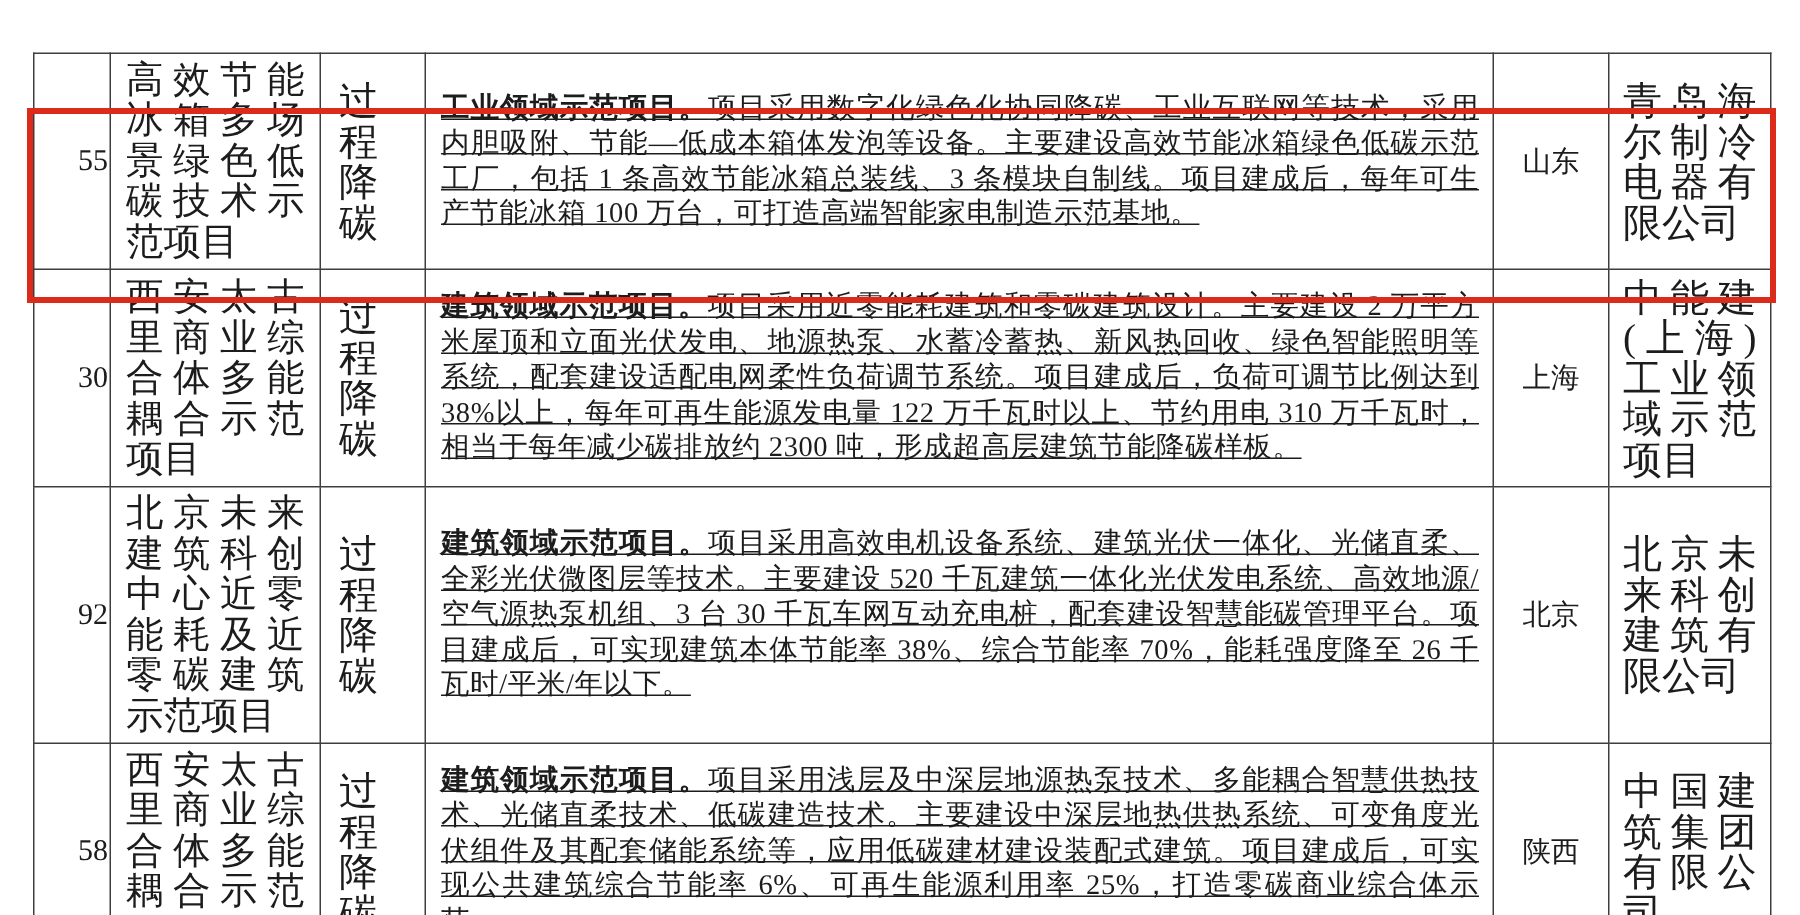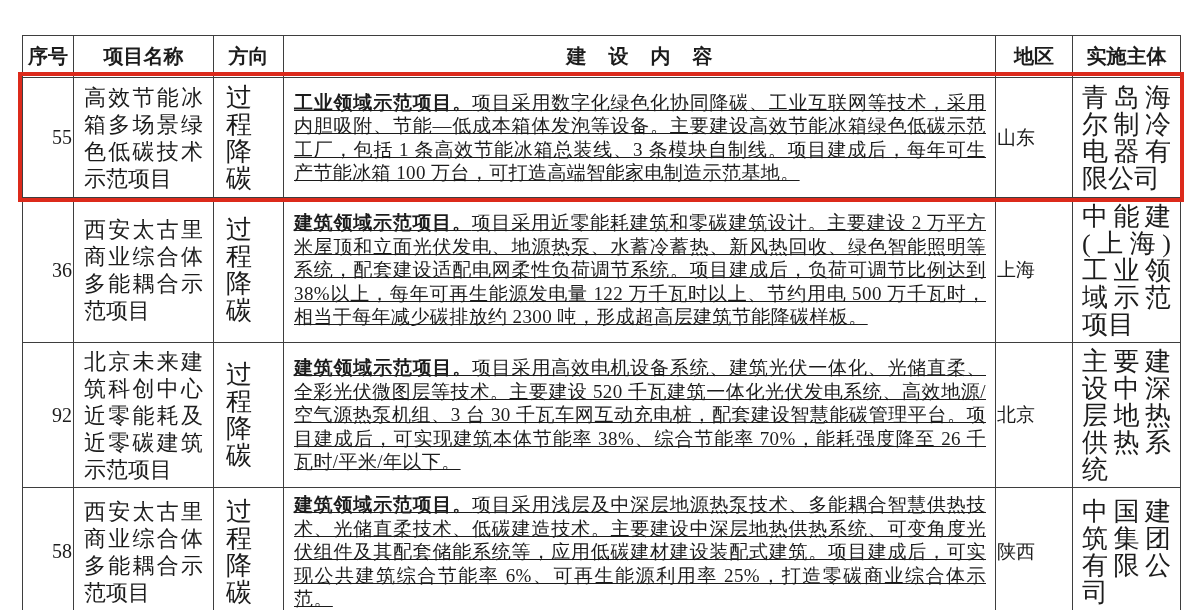--- a/index.html
+++ b/index.html
@@ -38,21 +38,21 @@
   }
   .spread {
     letter-spacing: 1.1em;
     margin-right: -1.1em;
   }
   td.c-no {
     text-align: right;
     font-size: 20px;
   }
   td.c-name {
-    font-size: 22px;
+    font-size: 25px;
     line-height: 27px;
     padding: 4px 10px;
     text-align: justify;
   }
   td.c-dir {
     font-size: 26px;
     line-height: 27px;
     padding: 0 12px;
     text-align: justify;
     text-align-last: justify;
@@ -60,21 +60,21 @@
   td.c-content {
     font-size: 19px;
     line-height: 23.5px;
     padding: 5px 9px 5px 10px;
     text-align: justify;
     letter-spacing: 0.4px;
     text-decoration: underline;
   }
   td.c-content .lead { font-weight: bold; }
   td.c-region {
-    text-align: left;
+    text-align: center;
     font-size: 19px;
   }
   td.c-entity {
     font-size: 26px;
     line-height: 27px;
     padding: 4px 9px;
     text-align: justify;
   }
   .highlight-box {
     position: absolute;
@@ -97,60 +97,52 @@
     <colgroup>
       <col style="width:51px">
       <col style="width:140px">
       <col style="width:70px">
       <col style="width:712px">
       <col style="width:77px">
       <col style="width:108px">
     </colgroup>
 
     <tbody>
-        <tr style="height:42px">
-      <th><span>序号</span></th>
-      <th><span>项目名称</span></th>
-      <th><span>方向</span></th>
-      <th><span class="spread">建设内容</span></th>
-      <th><span>地区</span></th>
-      <th><span>实施主体</span></th>
-    </tr>
 
     <tr style="height:120px">
       <td class="c-no">55</td>
       <td class="c-name">高效节能冰箱多场景绿色低碳技术示范项目</td>
       <td class="c-dir">过程降碳</td>
       <td class="c-content">
         <span class="lead">工业领域示范项目。</span><span>项目采用数字化绿色化协同降碳、工业互联网等技术，采用内胆吸附、节能—低成本箱体发泡等设备。主要建设高效节能冰箱绿色低碳示范工厂，包括 1 条高效节能冰箱总装线、3 条模块自制线。项目建成后，每年可生产节能冰箱 100 万台，可打造高端智能家电制造示范基地。</span>
       </td>
       <td class="c-region">山东</td>
       <td class="c-entity">青岛海尔制冷电器有限公司</td>
     </tr>
 
     <tr style="height:145px">
-      <td class="c-no">36</td>
+      <td class="c-no">30</td>
       <td class="c-name">西安太古里商业综合体多能耦合示范项目</td>
       <td class="c-dir">过程降碳</td>
       <td class="c-content">
-        <span class="lead">建筑领域示范项目。</span><span>项目采用近零能耗建筑和零碳建筑设计。主要建设 2 万平方米屋顶和立面光伏发电、地源热泵、水蓄冷蓄热、新风热回收、绿色智能照明等系统，配套建设适配电网柔性负荷调节系统。项目建成后，负荷可调节比例达到 38%以上，每年可再生能源发电量 122 万千瓦时以上、节约用电 500 万千瓦时，相当于每年减少碳排放约 2300 吨，形成超高层建筑节能降碳样板。</span>
+        <span class="lead">建筑领域示范项目。</span><span>项目采用近零能耗建筑和零碳建筑设计。主要建设 2 万平方米屋顶和立面光伏发电、地源热泵、水蓄冷蓄热、新风热回收、绿色智能照明等系统，配套建设适配电网柔性负荷调节系统。项目建成后，负荷可调节比例达到 38%以上，每年可再生能源发电量 122 万千瓦时以上、节约用电 310 万千瓦时，相当于每年减少碳排放约 2300 吨，形成超高层建筑节能降碳样板。</span>
       </td>
       <td class="c-region">上海</td>
       <td class="c-entity">中能建(上海)工业领域示范项目</td>
     </tr>
 
     <tr style="height:145px">
       <td class="c-no">92</td>
       <td class="c-name">北京未来建筑科创中心近零能耗及近零碳建筑示范项目</td>
       <td class="c-dir">过程降碳</td>
       <td class="c-content">
         <span class="lead">建筑领域示范项目。</span><span>项目采用高效电机设备系统、建筑光伏一体化、光储直柔、全彩光伏微图层等技术。主要建设 520 千瓦建筑一体化光伏发电系统、高效地源/空气源热泵机组、3 台 30 千瓦车网互动充电桩，配套建设智慧能碳管理平台。项目建成后，可实现建筑本体节能率 38%、综合节能率 70%，能耗强度降至 26 千瓦时/平米/年以下。</span>
       </td>
       <td class="c-region">北京</td>
-      <td class="c-entity">主要建设中深层地热供热系统</td>
+      <td class="c-entity">北京未来科创建筑有限公司</td>
     </tr>
 
     <tr style="height:111px">
       <td class="c-no">58</td>
       <td class="c-name">西安太古里商业综合体多能耦合示范项目</td>
       <td class="c-dir">过程降碳</td>
       <td class="c-content">
         <span class="lead">建筑领域示范项目。</span><span>项目采用浅层及中深层地源热泵技术、多能耦合智慧供热技术、光储直柔技术、低碳建造技术。主要建设中深层地热供热系统、可变角度光伏组件及其配套储能系统等，应用低碳建材建设装配式建筑。项目建成后，可实现公共建筑综合节能率 6%、可再生能源利用率 25%，打造零碳商业综合体示范。</span>
       </td>
       <td class="c-region">陕西</td>

